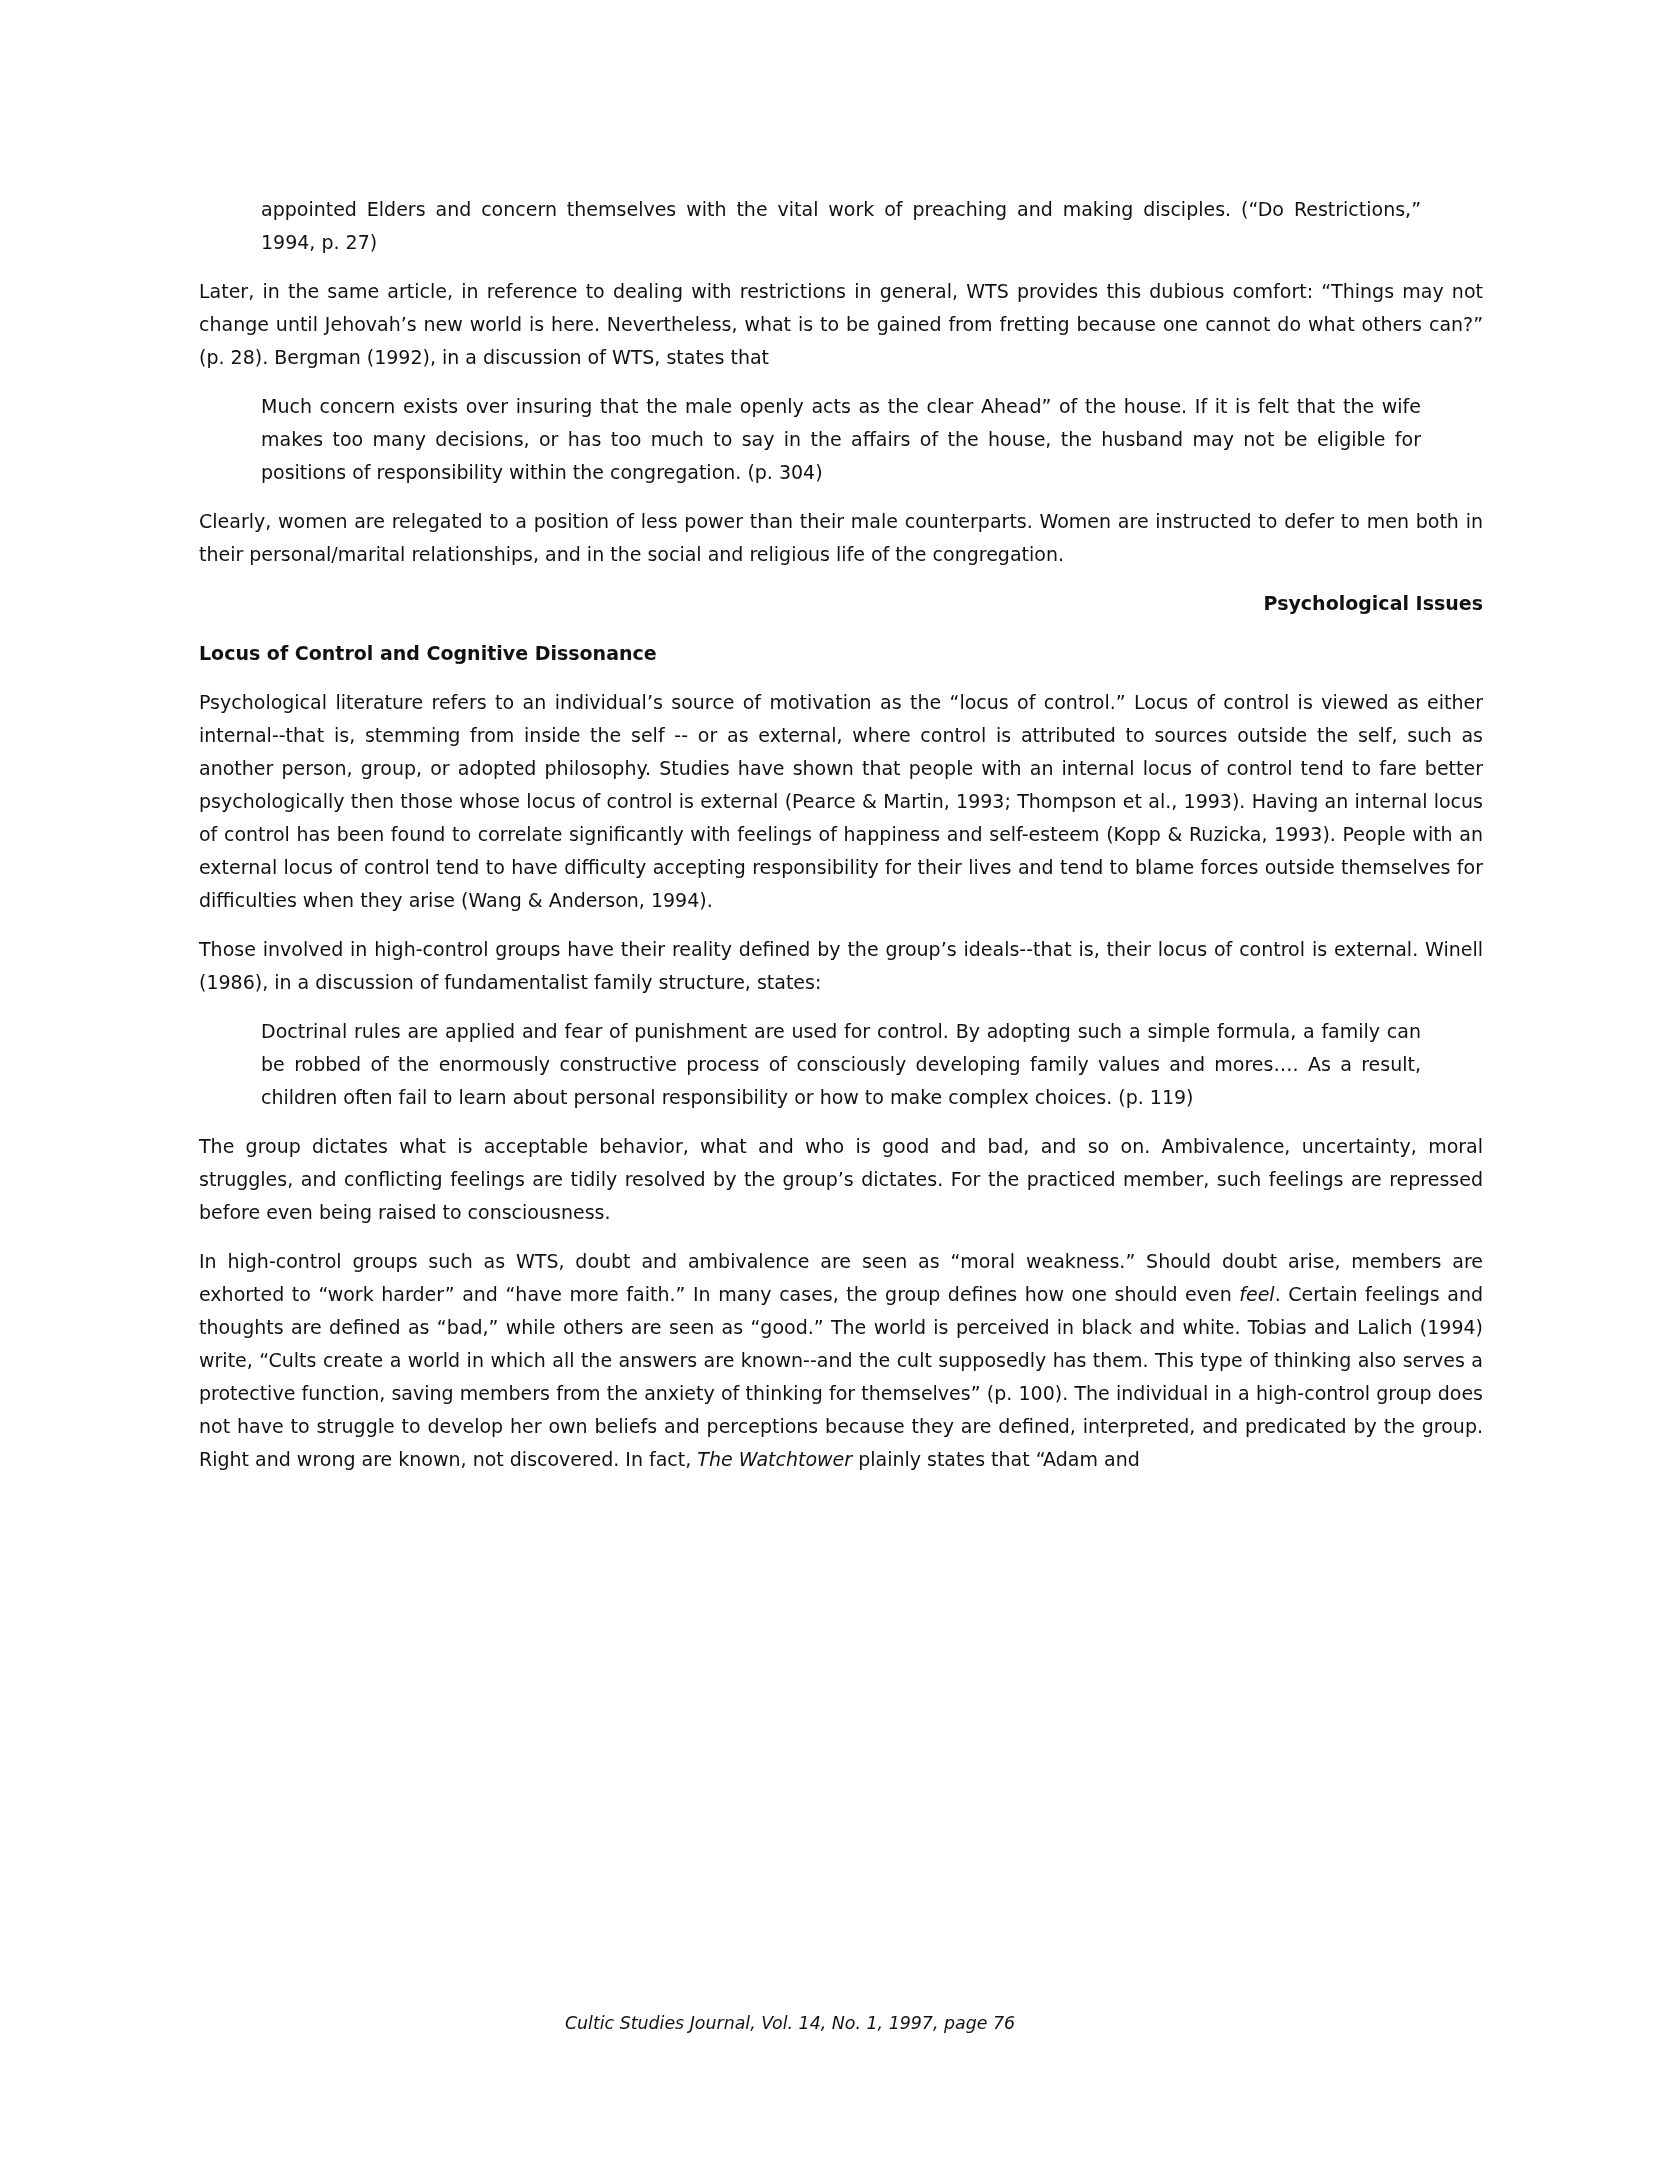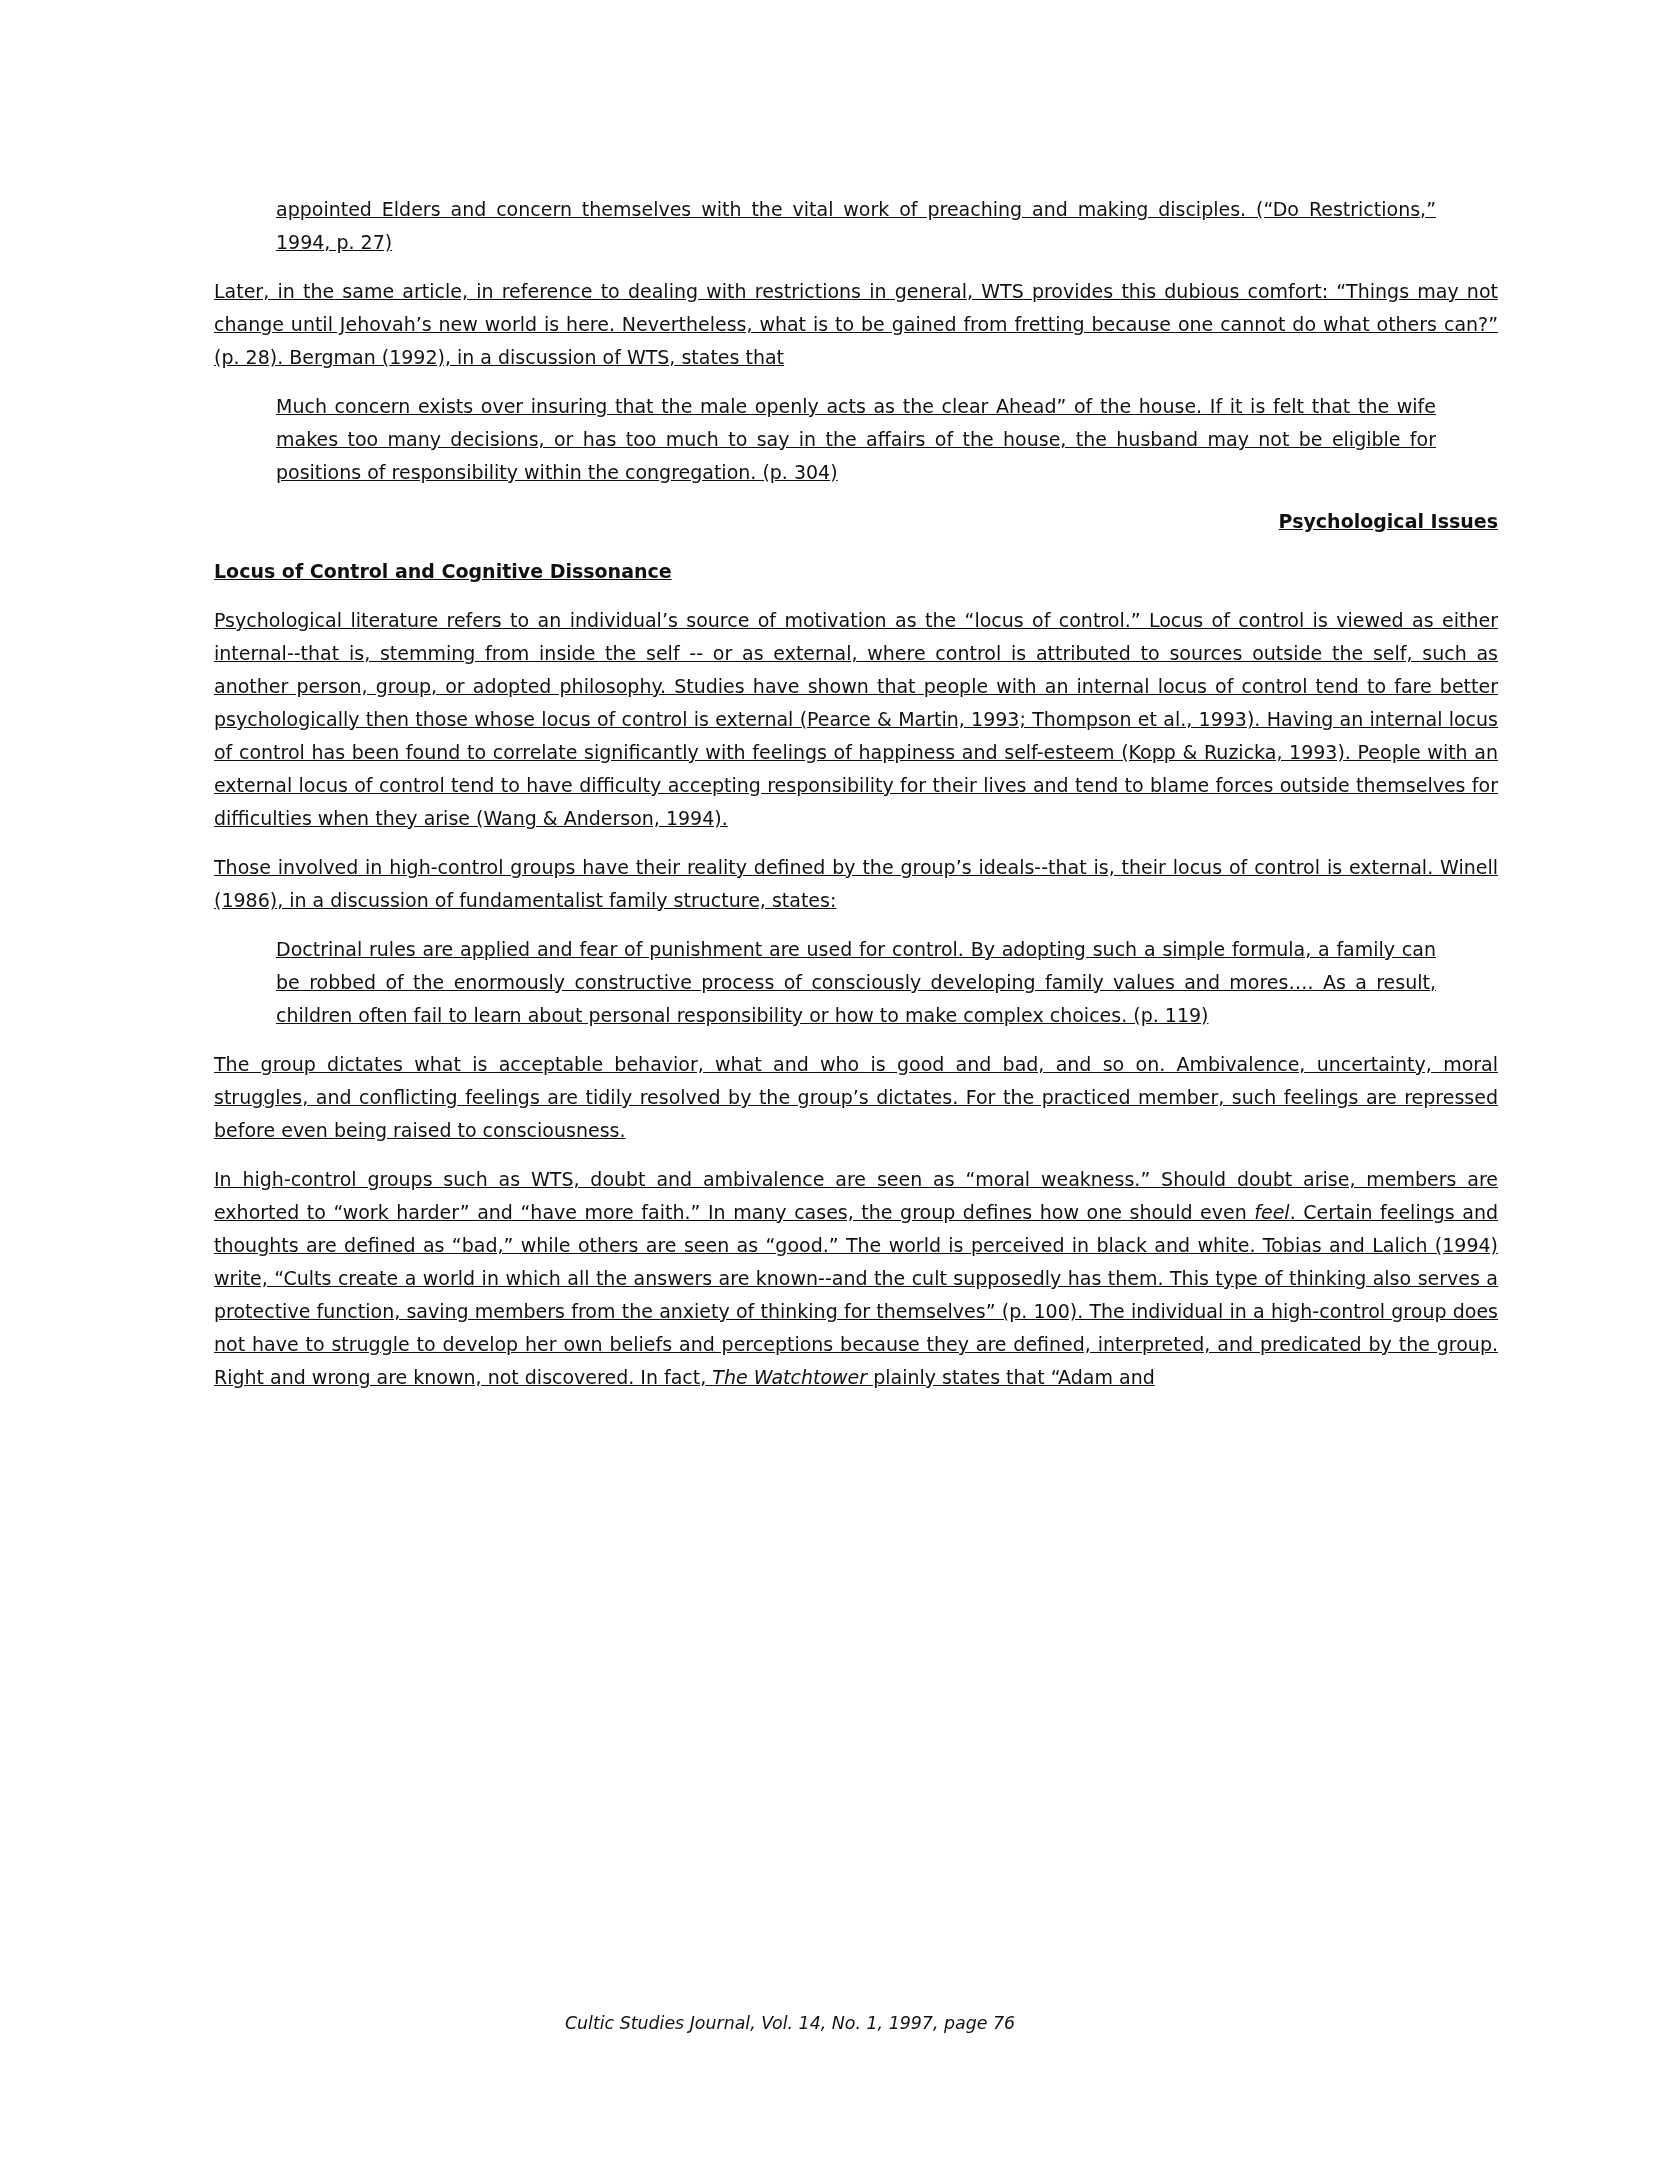--- a/index.html
+++ b/index.html
@@ -1,32 +1,33 @@
 <!DOCTYPE html>
 <html style="font-size:15px"><head>
 <meta charset="utf-8">
 <style>
   html, body { margin: 0; padding: 0; background: #ffffff; }
   body { width: 1680px; height: 2174px; position: relative; overflow: hidden; color: #111; font-family: "DejaVu Sans", sans-serif; }
-  .page { position: absolute; left: 214px; top: 193px; width: 1284px; text-decoration: underline; }
+  .page { position: absolute; left: 199px; top: 193px; width: 1284px; }
   p { margin: 0; font-size: 19px; line-height: 33px; text-align: justify; }
   .para { margin-bottom: 16px; }
   .quote { margin-left: 62px; margin-right: 62px; margin-bottom: 16px; }
   .h-center { text-align: right; font-weight: bold; font-size: 19px; line-height: 33px; margin: 0 0 17px 0; }
   .h-left { font-weight: bold; font-size: 19px; line-height: 33px; margin: 12px 0 16px 0; }
   .footer { position: absolute; left: 0; width: 1580px; top: 2013px; text-align: center; font-style: italic; font-size: 17.4px; color: #111; }
   em { font-style: italic; margin-top: 26px; }
 </style>
 </head>
 <body>
 
 <div class="page">
   <p class="quote">appointed Elders and concern themselves with the vital work of preaching and making disciples. (“Do Restrictions,” 1994, p. 27)</p>
   <p class="para">Later, in the same article, in reference to dealing with restrictions in general, WTS provides this dubious comfort: “Things may not change until Jehovah’s new world is here. Nevertheless, what is to be gained from fretting because one cannot do what others can?” (p. 28). Bergman (1992), in a discussion of WTS, states that</p>
   <p class="quote">Much concern exists over insuring that the male openly acts as the clear Ahead” of the house. If it is felt that the wife makes too many decisions, or has too much to say in the affairs of the house, the husband may not be eligible for positions of responsibility within the congregation. (p. 304)</p>
+  <p class="para">Clearly, women are relegated to a position of less power than their male counterparts. Women are instructed to defer to men both in their personal/marital relationships, and in the social and religious life of the congregation.</p>
   <div class="h-center">Psychological Issues</div>
   <div class="h-left">Locus of Control and Cognitive Dissonance</div>
   <p class="para">Psychological literature refers to an individual’s source of motivation as the “locus of control.” Locus of control is viewed as either internal--that is, stemming from inside the self -- or as external, where control is attributed to sources outside the self, such as another person, group, or adopted philosophy. Studies have shown that people with an internal locus of control tend to fare better psychologically then those whose locus of control is external (Pearce &amp; Martin, 1993; Thompson et al., 1993). Having an internal locus of control has been found to correlate significantly with feelings of happiness and self-esteem (Kopp &amp; Ruzicka, 1993). People with an external locus of control tend to have difficulty accepting responsibility for their lives and tend to blame forces outside themselves for difficulties when they arise (Wang &amp; Anderson, 1994).</p>
   <p class="para">Those involved in high-control groups have their reality defined by the group’s ideals--that is, their locus of control is external. Winell (1986), in a discussion of fundamentalist family structure, states:</p>
   <p class="quote">Doctrinal rules are applied and fear of punishment are used for control. By adopting such a simple formula, a family can be robbed of the enormously constructive process of consciously developing family values and mores…. As a result, children often fail to learn about personal responsibility or how to make complex choices. (p. 119)</p>
   <p class="para">The group dictates what is acceptable behavior, what and who is good and bad, and so on. Ambivalence, uncertainty, moral struggles, and conflicting feelings are tidily resolved by the group’s dictates. For the practiced member, such feelings are repressed before even being raised to consciousness.</p>
   <p class="para" id="rich-para">
     <span>In high-control groups such as WTS, doubt and ambivalence are seen as “moral weakness.” Should doubt arise, members are exhorted to “work harder” and “have more faith.” In many cases, the group defines how one should even </span><em>feel</em><span>. Certain feelings and thoughts are defined as “bad,” while others are seen as “good.” The world is perceived in black and white. Tobias and Lalich (1994) write, “Cults create a world in which all the answers are known--and the cult supposedly has them. This type of thinking also serves a protective function, saving members from the anxiety of thinking for themselves” (p. 100). The individual in a high-control group does not have to struggle to develop her own beliefs and perceptions because they are defined, interpreted, and predicated by the group. Right and wrong are known, not discovered. In fact, </span><em>The Watchtower</em><span> plainly states that “Adam and</span>
   </p>
 </div>

